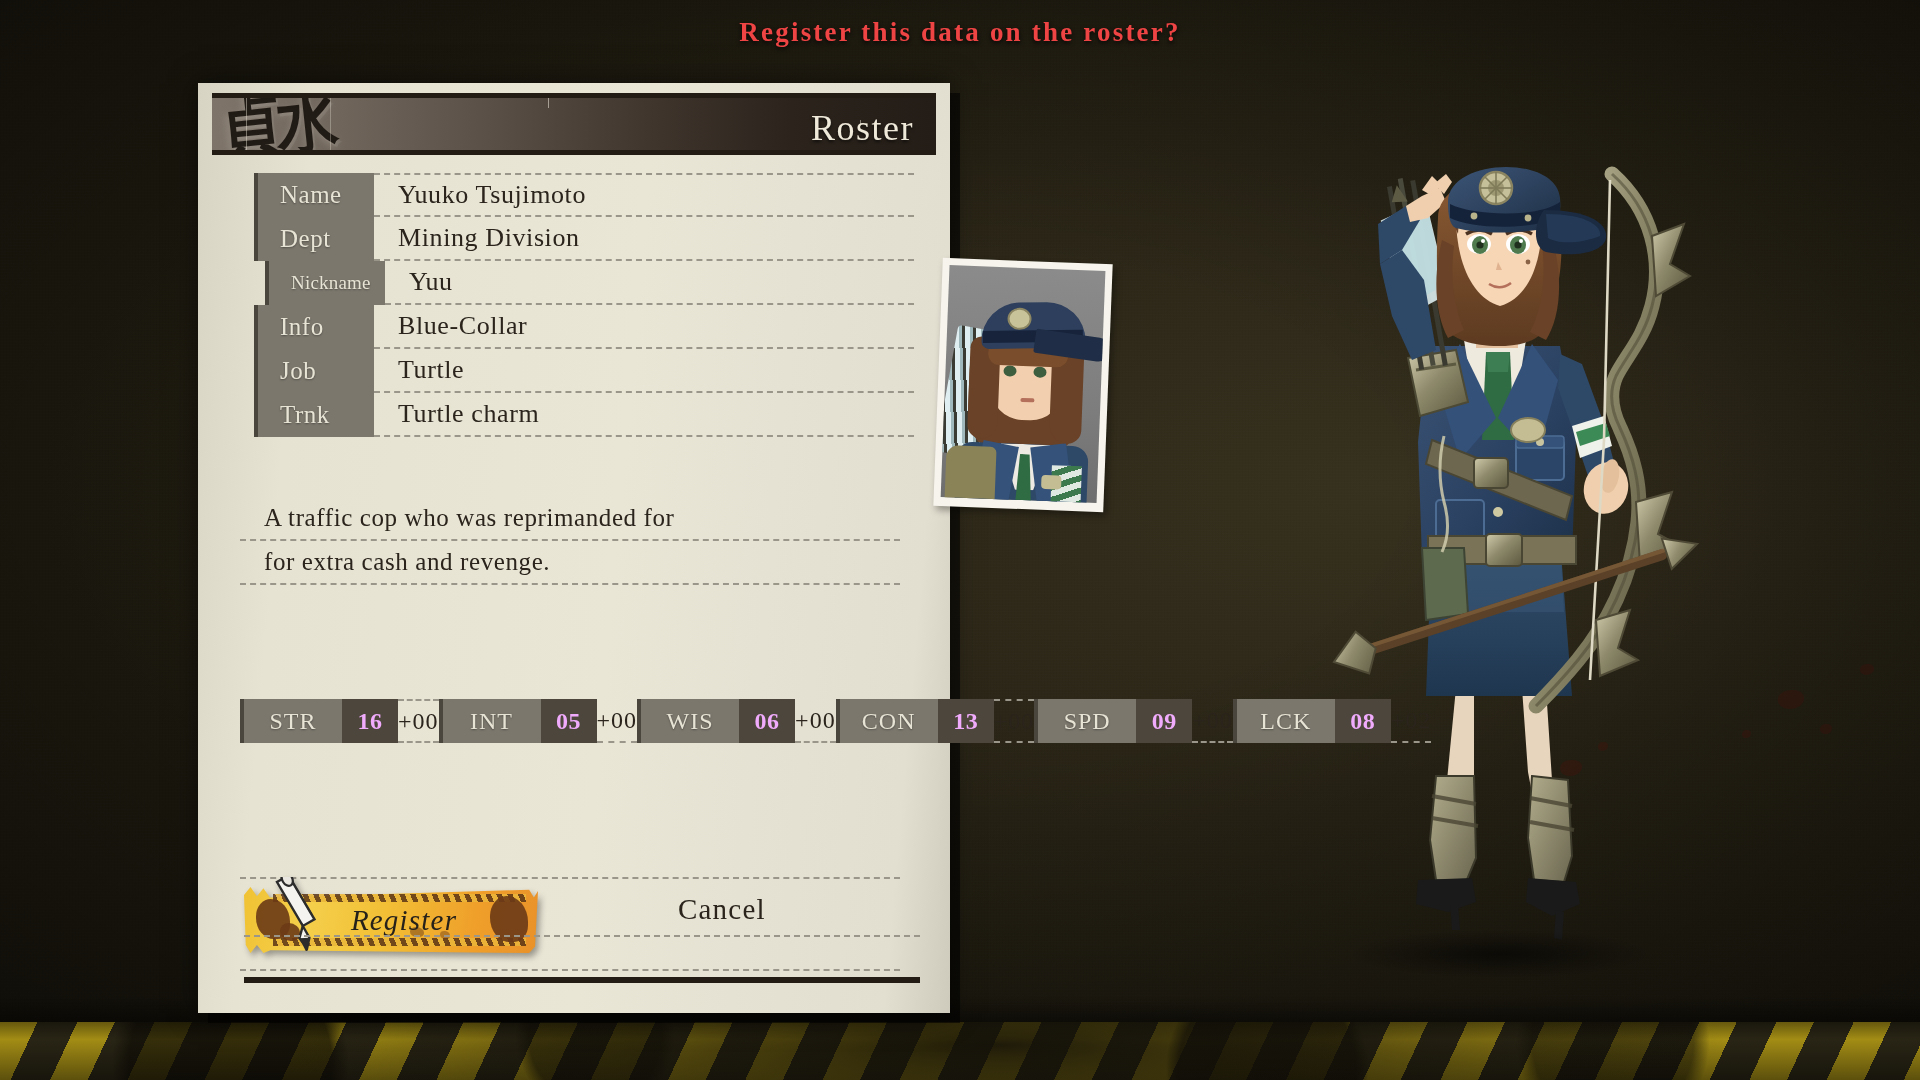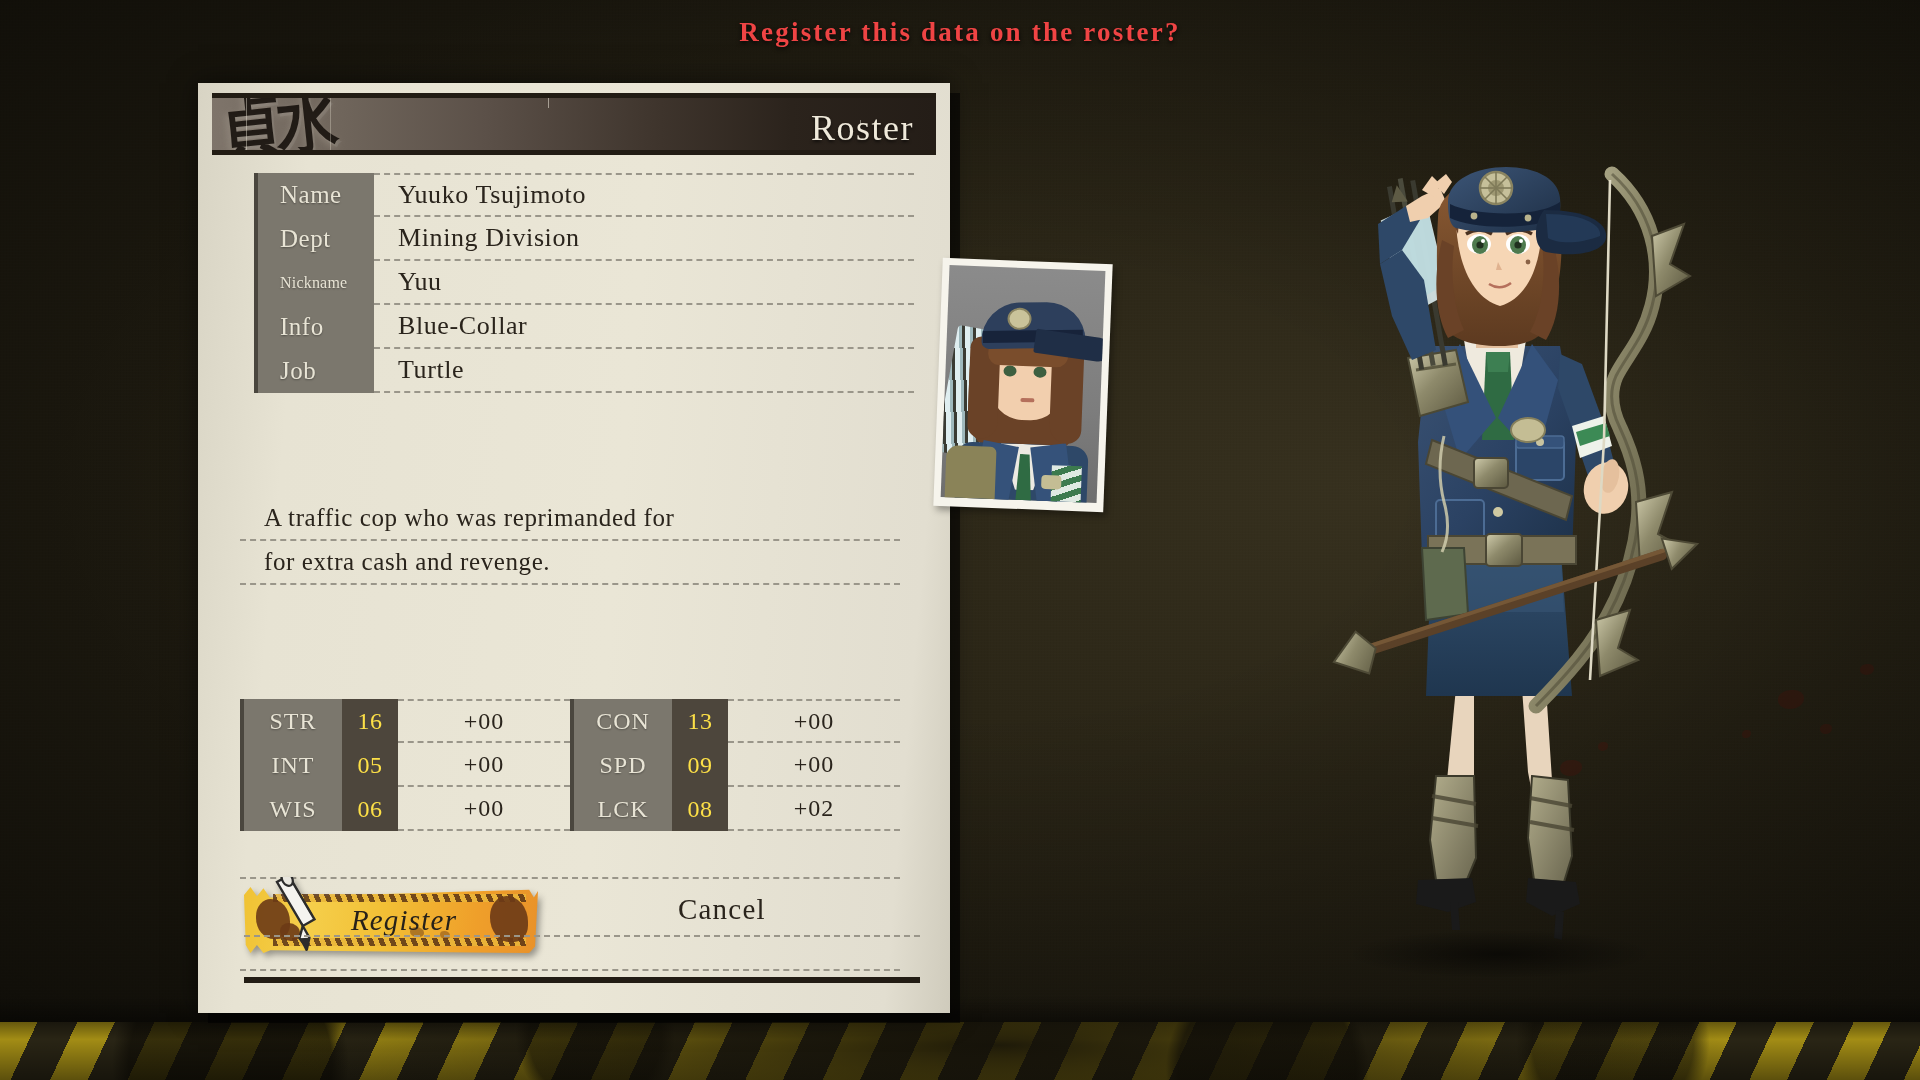--- a/index.html
+++ b/index.html
@@ -180,21 +180,21 @@
     background: #7b776d;
     color: #e8e4d5;
     display: flex;
     align-items: center;
     padding-left: 22px;
     font-size: 25px;
     letter-spacing: .5px;
     text-shadow: 0 1px 2px rgba(0,0,0,.35);
     border-left: 4px solid #4a463e;
   }
-  .info-label.small { font-size: 16px; letter-spacing: .2px; }
+  .info-label.small { font-size: 19px; letter-spacing: .2px; margin-left: 11px; }
   .info-value {
     flex: 1;
     display: flex;
     align-items: center;
     padding-left: 24px;
     font-size: 26px;
     color: #2a241c;
     border-bottom: 2px dashed #9a968a;
     letter-spacing: .6px;
   }
@@ -276,39 +276,39 @@
   }
 
   
   #stats-block {
     position: absolute;
     left: 42px;
     top: 616px;
     width: 660px;
     display: flex;
   }
-  .stat-col { flex: 1; display: flex; flex-direction: column; }
+  .stat-col { flex: 1; display: flex; flex-direction: row; }
   .stat-row { display: flex; height: 44px; align-items: stretch; }
   .stat-name {
     width: 102px; flex: 0 0 102px;
     background: #7b776d;
     color: #e8e4d5;
     display: flex; align-items: center; justify-content: center;
     font-size: 24px;
     letter-spacing: 1px;
     text-shadow: 0 1px 2px rgba(0,0,0,.35);
     border-left: 4px solid #4a463e;
   }
   .stat-val {
     width: 56px; flex: 0 0 56px;
     background: #4d463c;
-    color: #fde047;
+    color: #f0abfc;
     display: flex; align-items: center; justify-content: center;
     font-size: 24px;
-    font-weight: normal;
+    font-weight: bold;
     letter-spacing: .5px;
   }
   .stat-bonus {
     flex: 1;
     display: flex; align-items: center; justify-content: center;
     font-size: 24px;
     color: #2a241c;
     border-bottom: 2px dashed #9a968a;
     letter-spacing: 1px;
   }
@@ -482,20 +482,24 @@
       <div class="info-row">
         <div class="info-label">Info</div>
         <div class="info-value">Blue-Collar</div>
       </div>
 
       <div class="info-row">
         <div class="info-label">Job</div>
         <div class="info-value">Turtle</div>
       </div>
 
+      <div class="info-row">
+        <div class="info-label">Trnk</div>
+        <div class="info-value">Turtle charm</div>
+      </div>
 
     </div>
 
     <div id="notes-block">
       <div class="notes-line">A traffic cop who was reprimanded for</div>
       <div class="notes-line">for extra cash and revenge.</div>
     </div>
 
     <div id="stats-block">
 

